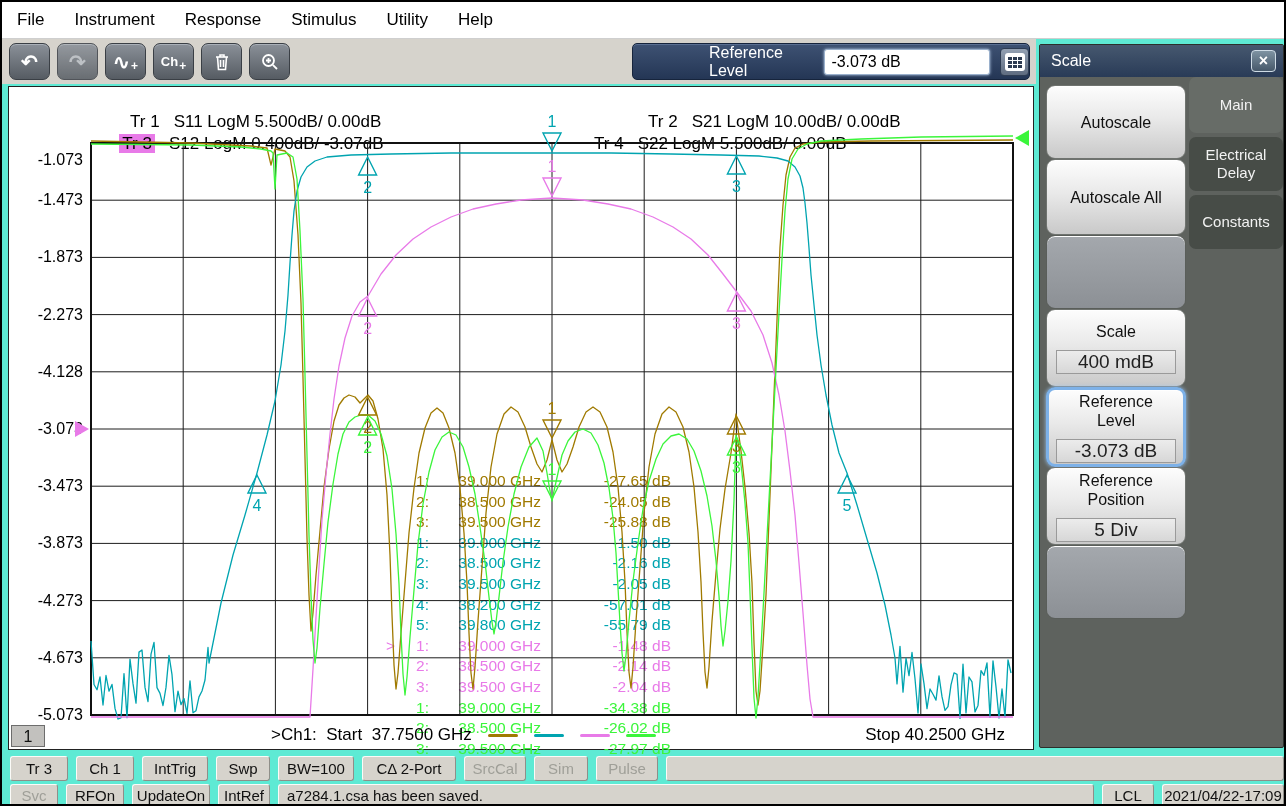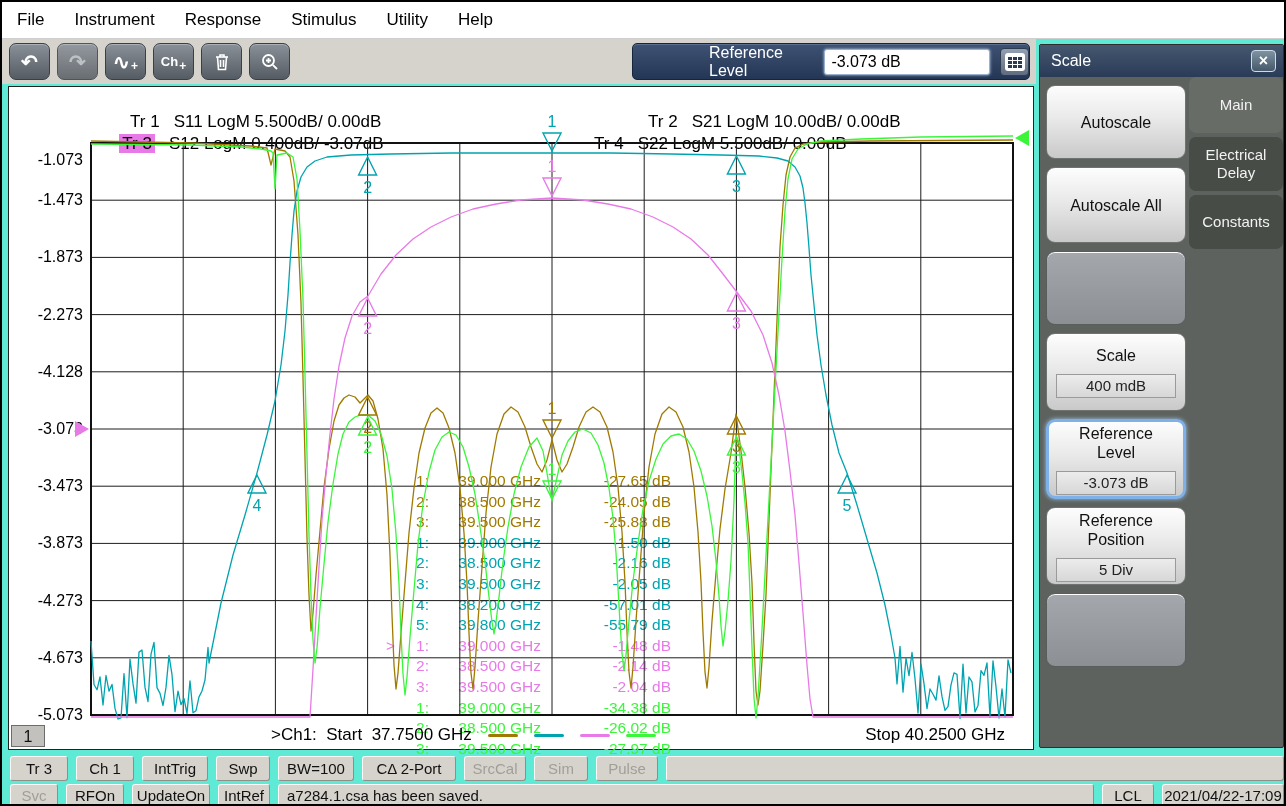--- a/index.html
+++ b/index.html
@@ -38,23 +38,23 @@
   #startline{position:absolute;left:262px;top:2px;font-size:17px;color:#000;display:flex;align-items:center;white-space:pre;}
   .dash{display:inline-block;width:30px;height:3px;margin-left:16px;border-radius:2px;}
   #stoptext{position:absolute;right:28px;top:2px;font-size:17px;color:#000;}
 
   
   #panel{position:absolute;left:1037px;top:42px;width:245px;height:704px;background:#5e625e;border:1px solid #2c2f2c;border-radius:2px;}
   #panel-title{position:absolute;left:0;top:0;width:243px;height:32px;background:linear-gradient(#46586f,#293b57);display:flex;align-items:center;}
   #panel-title span{color:#fff;font-size:16px;margin-left:11px;flex:1;}
   #panel-close{width:25px;height:22px;margin-right:7px;border-radius:4px;background:linear-gradient(#7e93a2,#46586a);border:1px solid #cfdce6;color:#fff;font-size:16px;font-weight:bold;text-align:center;line-height:20px;}
   #panel-btns{position:absolute;left:6px;top:40px;width:140px;}
-  .pbtn{width:140px;border-radius:9px;margin-bottom:8px;border:1px solid #6f736f;background:linear-gradient(#fdfdfd,#e9e9e9 45%,#c9c9c9);box-shadow:inset 0 1px 0 #fff;display:flex;flex-direction:column;align-items:center;justify-content:center;}
+  .pbtn{width:140px;border-radius:9px;border:1px solid #6f736f;background:linear-gradient(#fdfdfd,#e9e9e9 45%,#c9c9c9);box-shadow:inset 0 1px 0 #fff;display:flex;flex-direction:column;align-items:center;justify-content:center;}
   .pbtn .plabel{font-size:16px;color:#111;text-align:center;line-height:19px;}
-  .pbtn .pval{width:120px;height:24px;margin-top:9px;background:linear-gradient(#ececec,#d7d7d7);border:1px solid #9a9a9a;border-radius:0;font-size:15px;color:#222;text-align:center;line-height:22px;}
+  .pbtn .pval{width:120px;height:24px;margin-top:9px;background:linear-gradient(#ececec,#d7d7d7);border:1px solid #9a9a9a;border-radius:0;font-size:19px;color:#222;text-align:center;line-height:22px;}
   .pbtn.blank{background:linear-gradient(#a4a8ad,#8c9095);border-color:#5a5e5a;}
   .pbtn.active{border:3px solid #7db1e8;box-shadow:0 0 4px #9cc6f0, inset 0 1px 0 #fff;}
   #panel-tabs{position:absolute;left:149px;top:32px;width:96px;}
   .ptab{width:94px;border-radius:7px;margin-bottom:4px;color:#f2f2f2;font-size:15px;display:flex;align-items:center;justify-content:center;text-align:center;line-height:18px;background:#474c47;}
   .ptab.active{background:#676c67;}
 
   
   .statrow{position:absolute;left:0;width:1286px;display:flex;}
   #row1{top:754px;height:25px;}
   #row2{top:782px;height:23px;}

